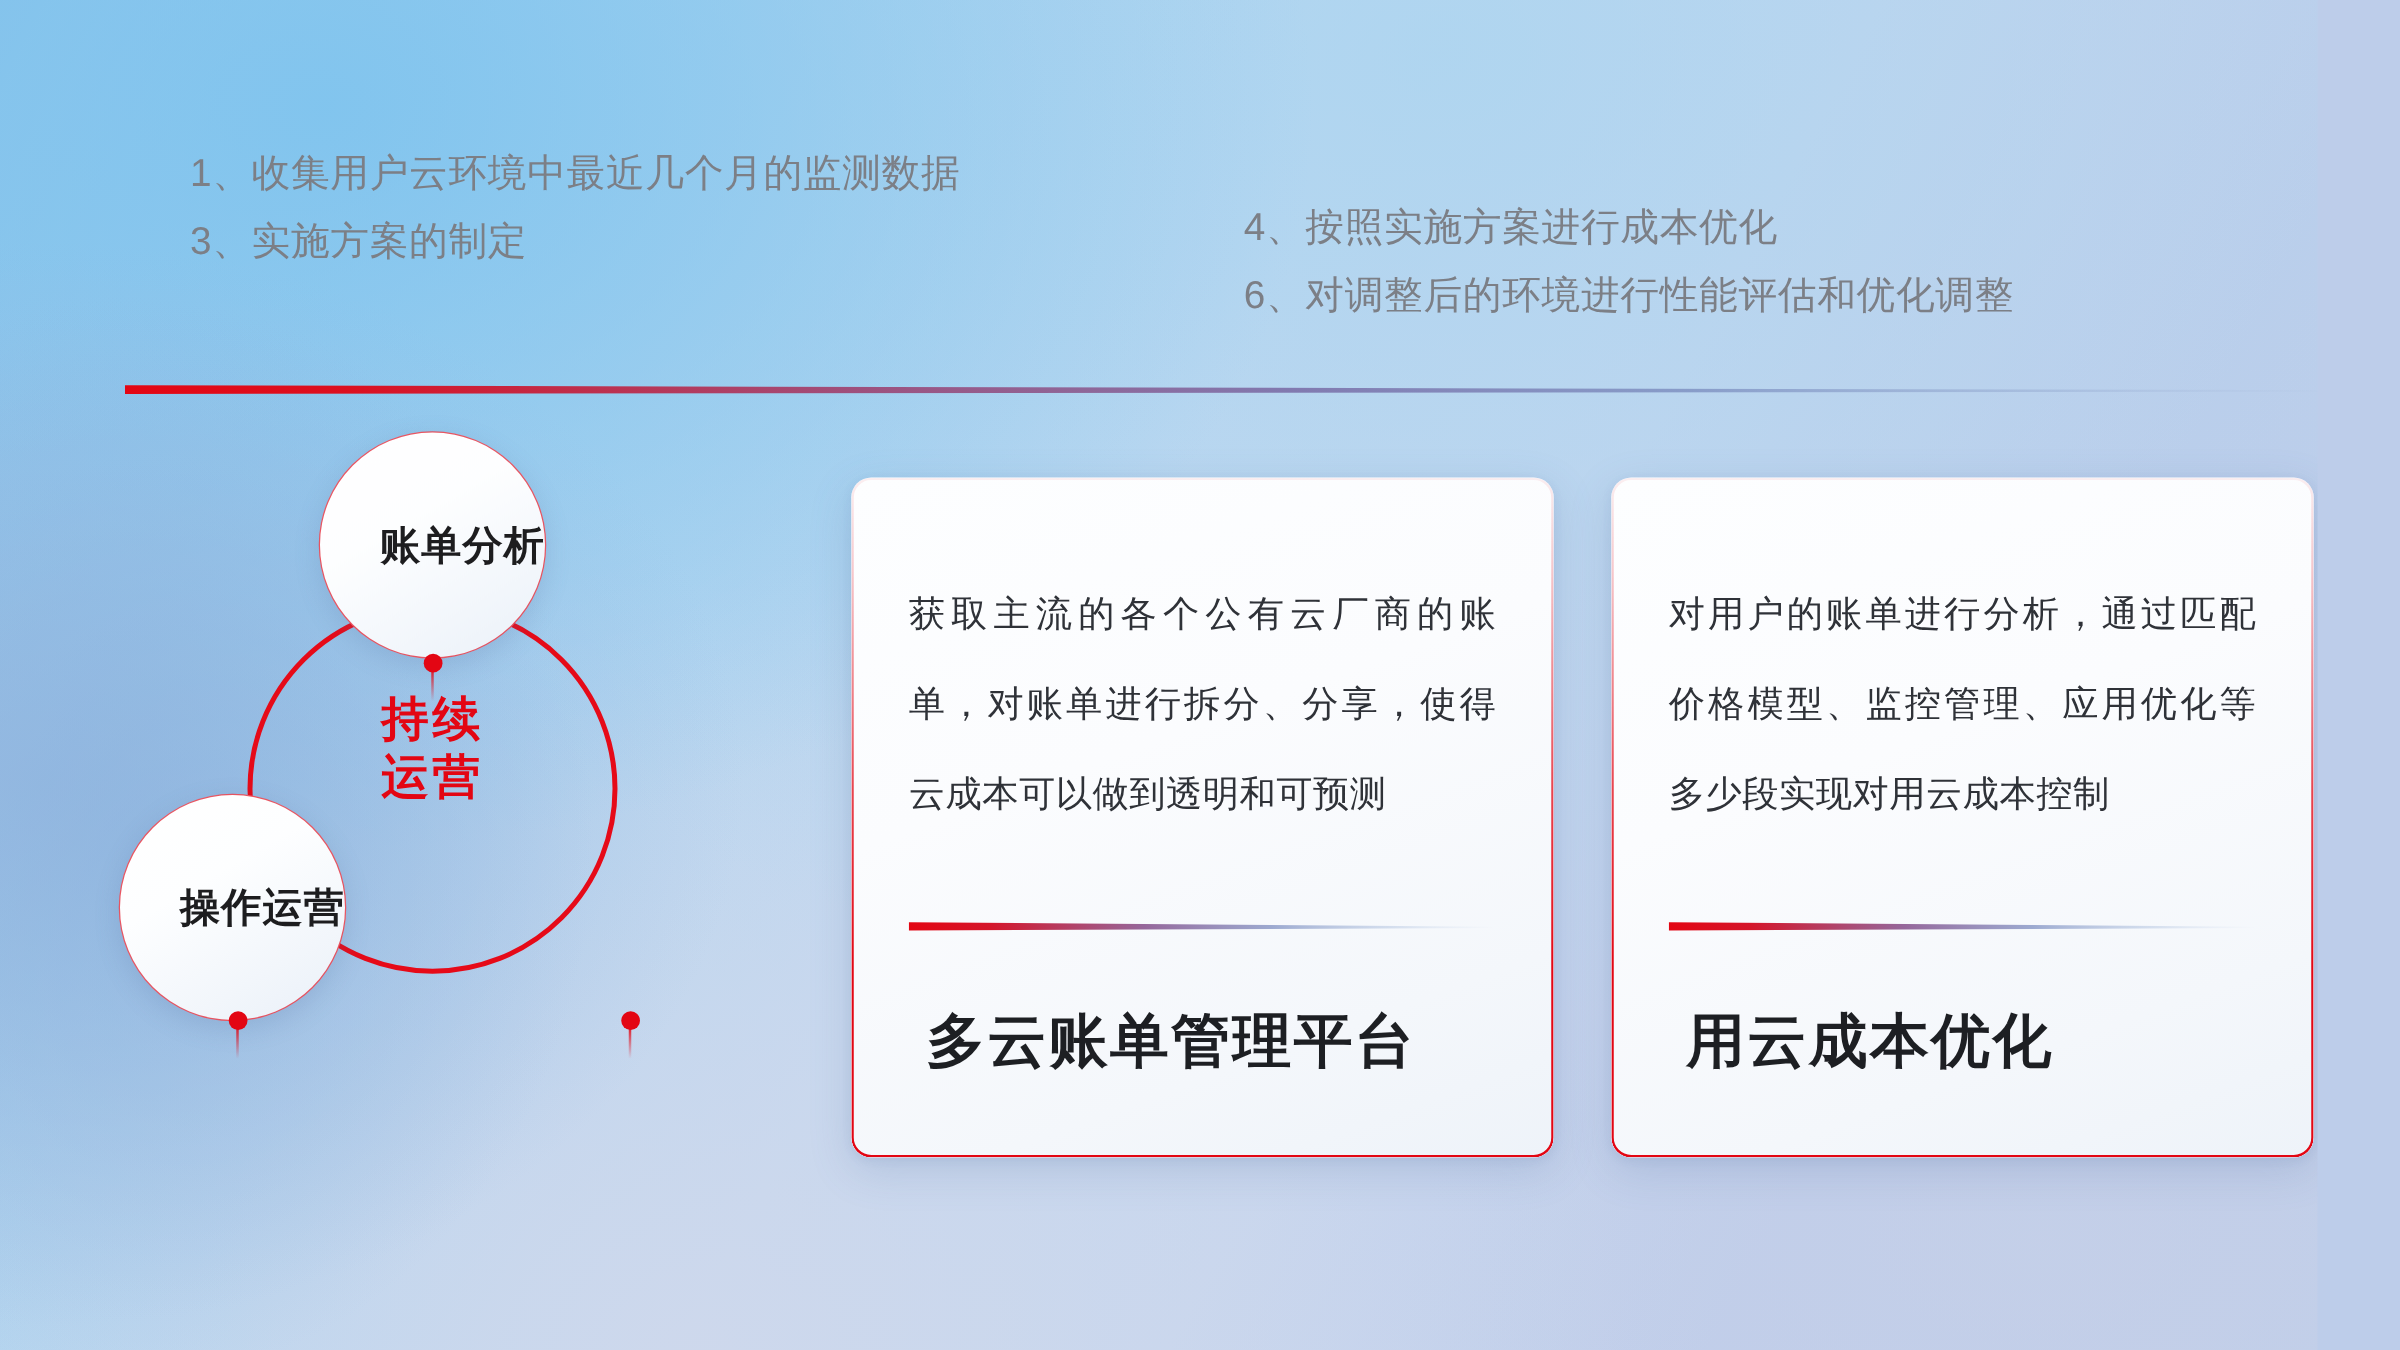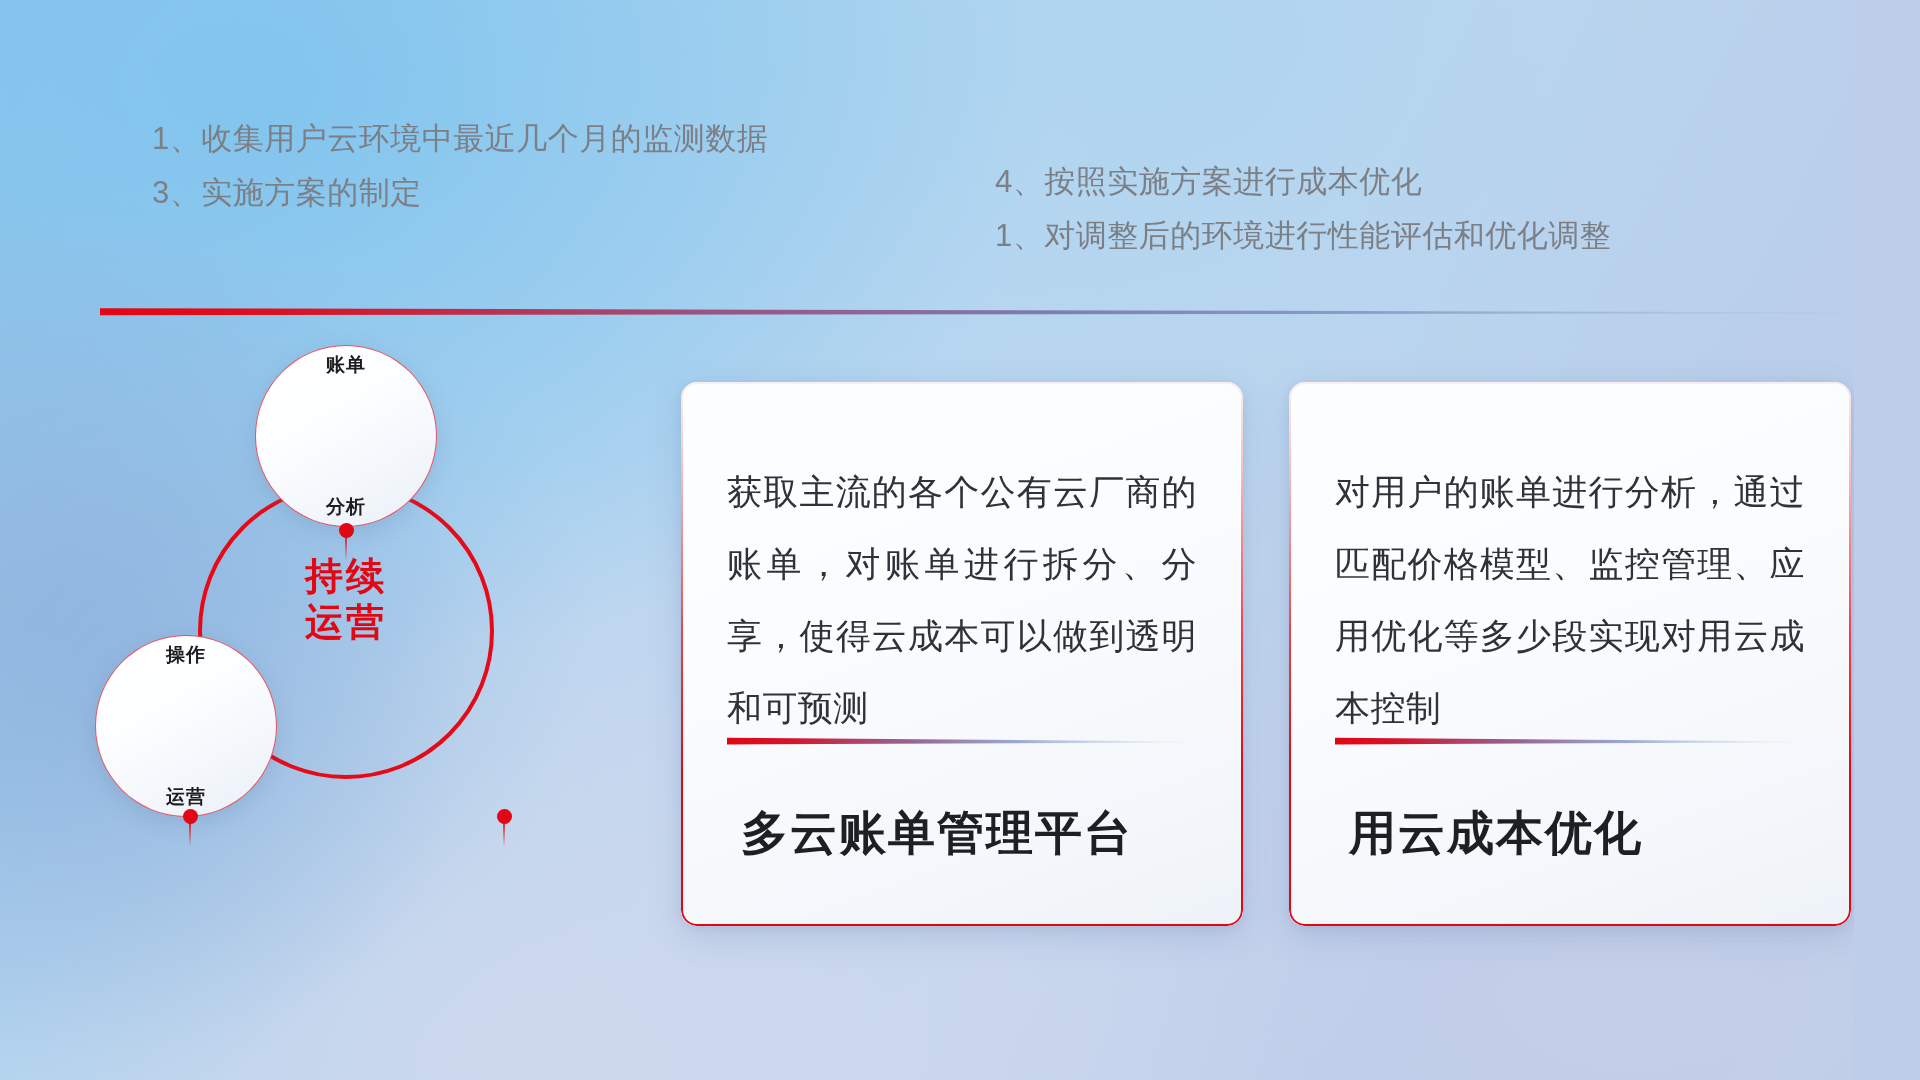--- a/index.html
+++ b/index.html
@@ -86,25 +86,24 @@
     position: absolute;
     width: 182px;
     height: 182px;
     border-radius: 50%;
     box-sizing: border-box;
     border: 1.6px solid rgba(226,30,45,0.75);
     background:
       linear-gradient(150deg, #ffffff 0%, #fdfeff 38%, #f2f6fb 74%, #e9f0f8 100%);
     box-shadow: 0 6px 20px rgba(90,120,165,0.22);
     display: flex;
-    flex-direction: column;
     align-items: center;
-    justify-content: space-between;
+    justify-content: flex-end;
     color: #1d1d1f;
-    font-size: 19px;
+    font-size: 32px;
     font-weight: bold;
     line-height: 38px;
     letter-spacing: 1px;
   }
   .node .ln { display: block; }
 
   .node.top   { left: 160px; top: 0px; }
   .node.left  { left: 0px;   top: 290px; }
   .node.right { left: 320px; top: 290px; }
 
@@ -169,21 +168,21 @@
     pointer-events: none;
   }
   .card.c1 { left: 681px; }
   .card.c2 { left: 1289px; }
 
   .card-body {
     position: relative;
     z-index: 2;
     margin-top: 74px;
     color: #2f3238;
-    font-size: 35px;
+    font-size: 29px;
     line-height: 72px;
     letter-spacing: 0.4px;
     text-align: justify;
     text-align-last: left;
     white-space: pre-line;
   }
 
   .card-rule {
     position: absolute;
     left: 46px;
@@ -212,21 +211,21 @@
 
 <div id="stage">
 
   <div class="bullets col-left">
     <span class="bullet-line">1、收集用户云环境中最近几个月的监测数据</span>
     <span class="bullet-line">3、实施方案的制定</span>
   </div>
 
   <div class="bullets col-right">
     <span class="bullet-line">4、按照实施方案进行成本优化</span>
-    <span class="bullet-line">1、对调整后的环境进行性能评估和优化调整</span>
+    <span class="bullet-line">6、对调整后的环境进行性能评估和优化调整</span>
   </div>
 
   <svg class="top-divider" viewBox="0 0 1790 9" preserveAspectRatio="none">
     <defs>
       <linearGradient id="topRuleGrad" x1="0" y1="0" x2="1" y2="0">
         <stop offset="0" stop-color="#e30613" stop-opacity="1"></stop>
         <stop offset="0.10" stop-color="#dc1020" stop-opacity="1"></stop>
         <stop offset="0.33" stop-color="#9d4a78" stop-opacity="0.95"></stop>
         <stop offset="0.52" stop-color="#7b6fa8" stop-opacity="0.9"></stop>
         <stop offset="0.70" stop-color="#7a8cbe" stop-opacity="0.78"></stop>

